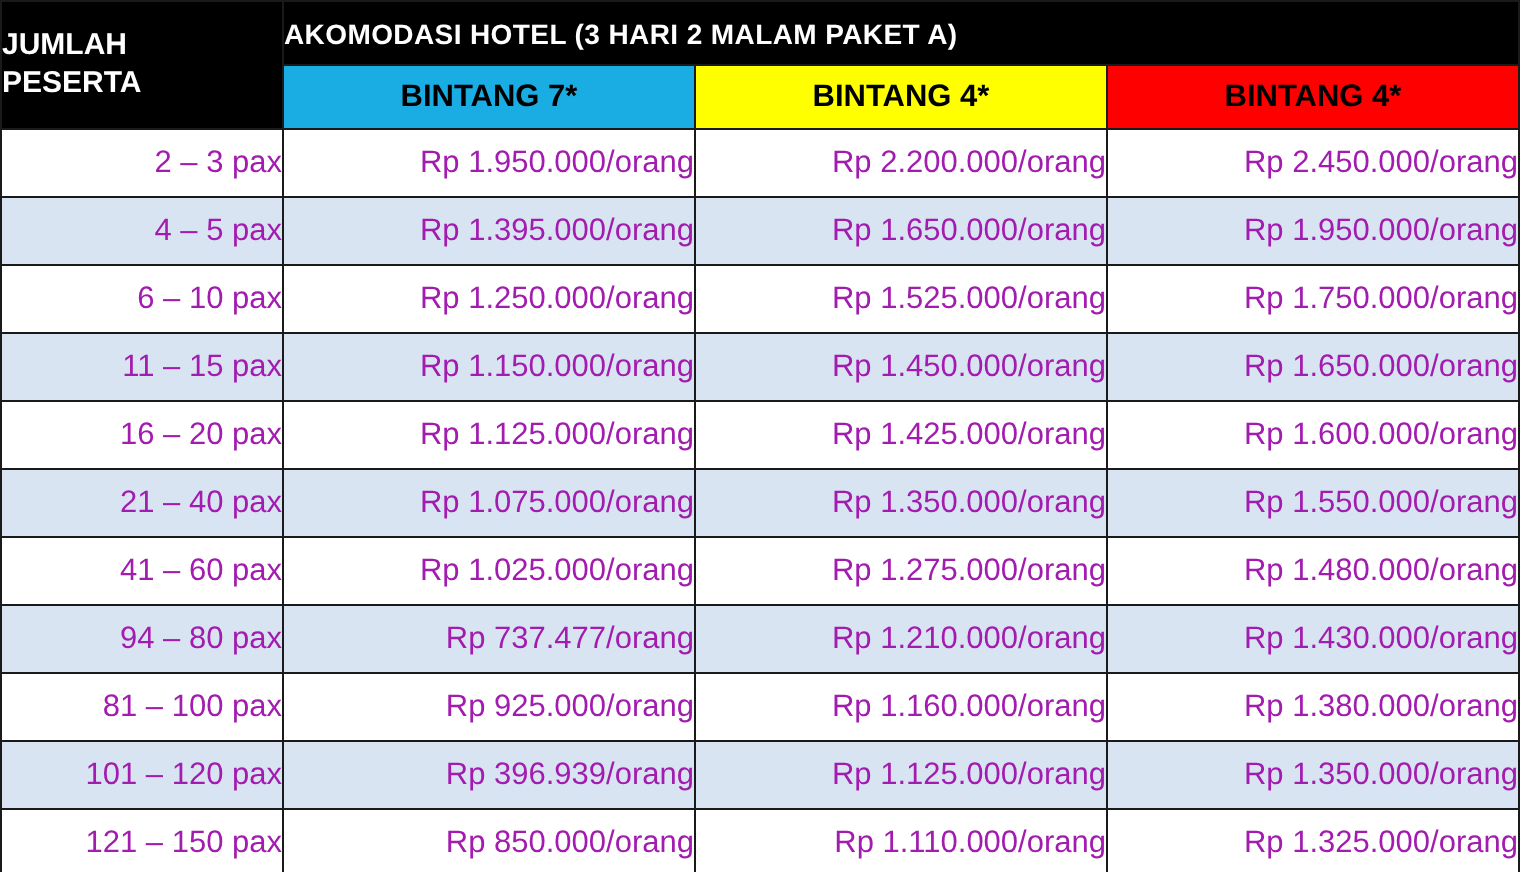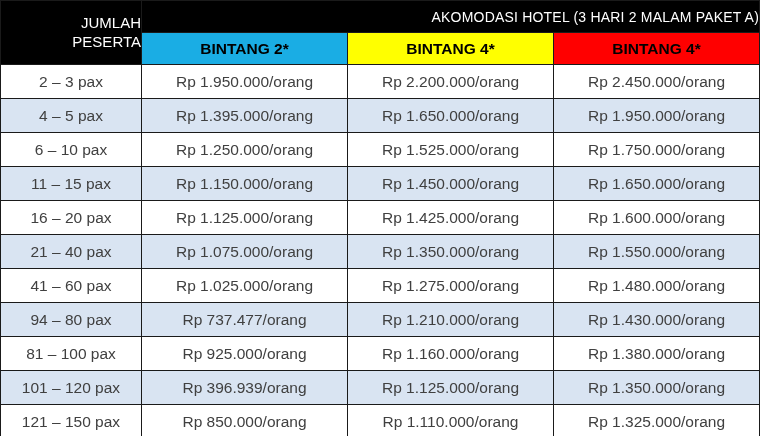--- a/index.html
+++ b/index.html
@@ -20,22 +20,22 @@
   }
   #price-table td, #price-table th {
     border: 1px solid #1a1a1a;
     padding: 0;
     margin: 0;
   }
   
   .hdr-black {
     background: #000000;
     color: #ffffff;
-    font-weight: normal;
-    text-align: right;
+    font-weight: bold;
+    text-align: left;
     vertical-align: middle;
   }
   .hdr-title {
     font-size: 14px;
     letter-spacing: 0.2px;
     height: 31px;
   }
   .hdr-jumlah {
     font-size: 15px;
     line-height: 1.25;
@@ -50,24 +50,24 @@
     height: 31px;
     color: #000000;
   }
   .star2 { background: #1aade4; }
   .star3 { background: #ffff00; }
   .star4 { background: #ff0000; color: #000000; }
 
   
   #price-table tbody td {
     height: 33px;
-    text-align: center;
+    text-align: right;
     vertical-align: middle;
     font-size: 15.5px;
-    color: #404040;
+    color: #a21caf;
     background: #ffffff;
   }
   #price-table tbody tr.alt td {
     background: #d9e4f2;
   }
   .col-pax { width: 140px; }
   .col-price { width: 206px; }
 </style>
 </head>
 <body>
@@ -75,21 +75,21 @@
 <table id="price-table">
   <thead>
     <tr>
       <th class="hdr-black hdr-jumlah" rowspan="2">
         <div>JUMLAH</div>
         <div>PESERTA</div>
       </th>
       <th class="hdr-black hdr-title" colspan="3">AKOMODASI HOTEL (3 HARI 2 MALAM PAKET A)</th>
     </tr>
     <tr>
-      <th class="hdr-star star2 col-price">BINTANG 2*</th>
+      <th class="hdr-star star2 col-price">BINTANG 7*</th>
       <th class="hdr-star star3 col-price">BINTANG 4*</th>
       <th class="hdr-star star4 col-price">BINTANG 4*</th>
     </tr>
   </thead>
   <tbody>
     <tr>
       <td class="col-pax">2 – 3 pax</td>
       <td class="col-price">Rp 1.950.000/orang</td>
       <td class="col-price">Rp 2.200.000/orang</td>
       <td class="col-price">Rp 2.450.000/orang</td>

